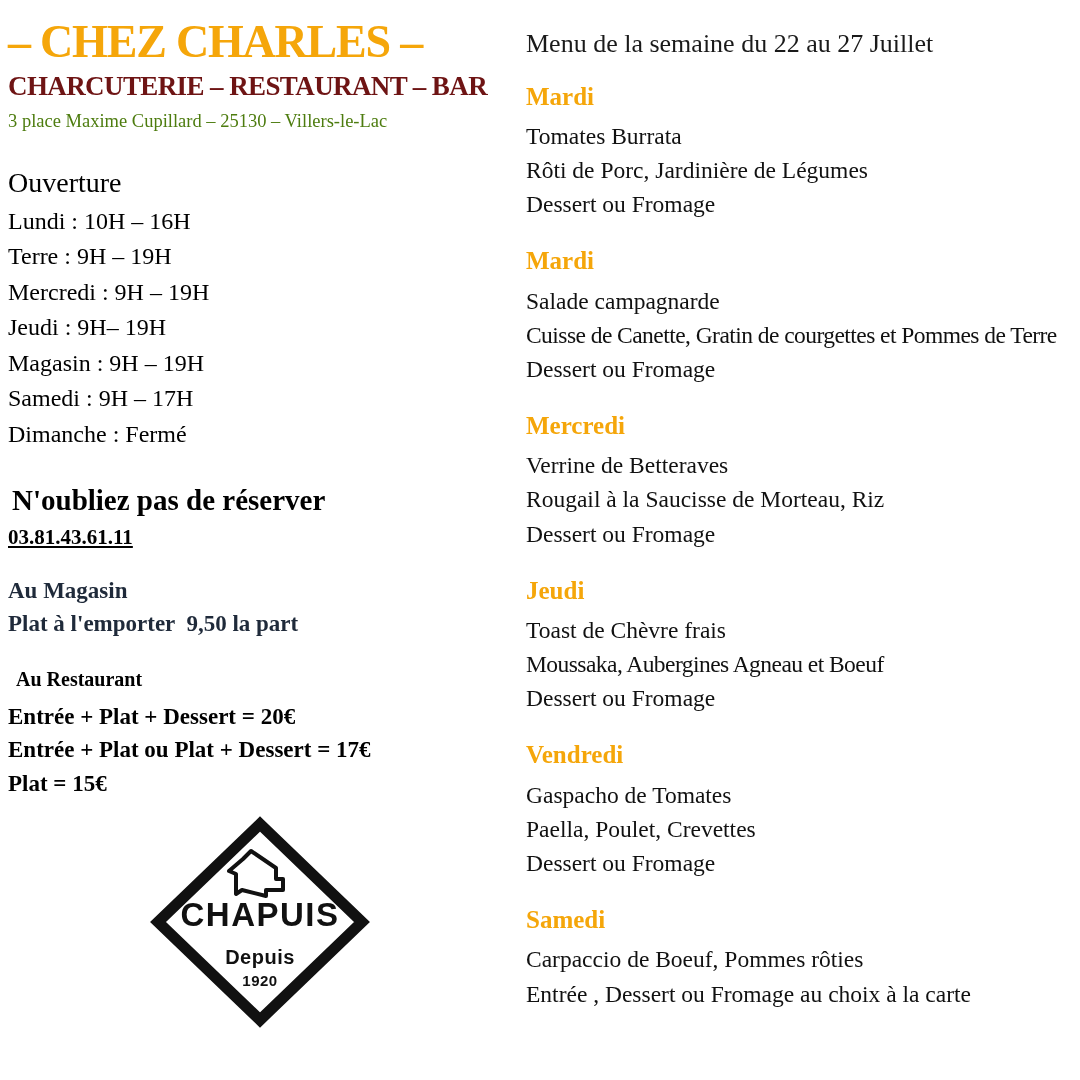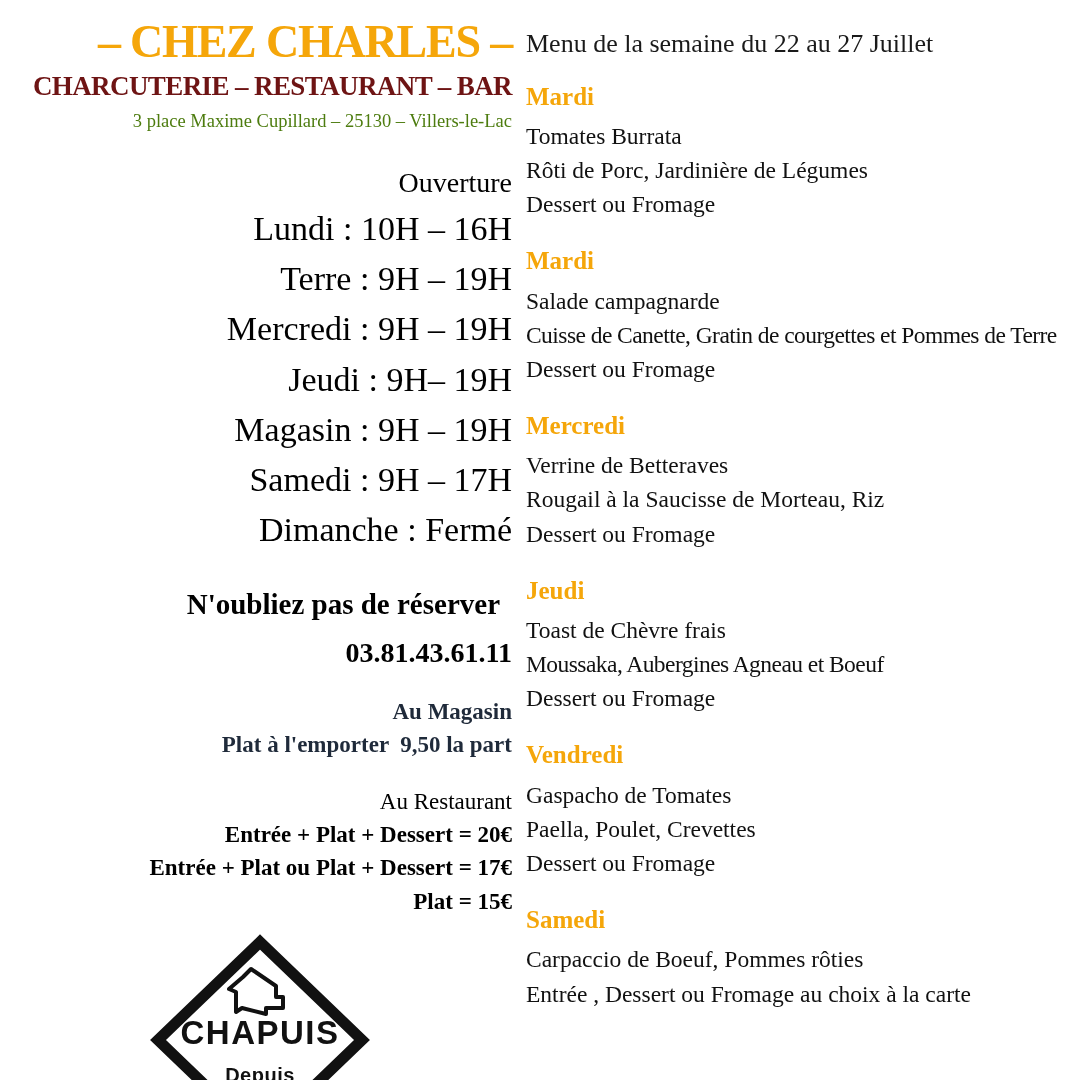--- a/index.html
+++ b/index.html
@@ -22,21 +22,21 @@
     display: flex;
     box-sizing: border-box;
   }
 
   
   .left-col {
     width: 520px;
     flex: 0 0 520px;
     box-sizing: border-box;
     padding: 18px 8px 0 8px;
-    text-align: right;
+    text-align: left;
   }
 
   .brand-title {
     font-size: 46px;
     font-weight: 700;
     color: #F5A60A;
     letter-spacing: -1.2px;
     line-height: 1.05;
     margin: 0 0 4px 0;
     white-space: nowrap;
@@ -62,42 +62,43 @@
   
   .hours {
     margin: 0 0 0 0;
   }
   .hours-heading {
     font-size: 28px;
     line-height: 1.48;
     margin: 0;
   }
   .hours-line {
-    font-size: 34px;
+    font-size: 24px;
     line-height: 1.48;
     margin: 0;
     white-space: nowrap;
   }
 
   
   .reserve-block {
     margin-top: 30px;
   }
   .reserve-title {
     font-size: 29px;
     font-weight: 700;
     line-height: 1.3;
-    margin: 12px;
+    margin: 4px;
     white-space: nowrap;
   }
   .reserve-phone {
-    font-size: 28px;
+    font-size: 21px;
     font-weight: 700;
     line-height: 1.3;
     margin: 2px 0 0 0;
+    text-decoration: underline;
   }
 
   
   .shop-block {
     margin-top: 24px;
     color: #1f2a3a;
   }
   .shop-title {
     font-size: 23px;
     font-weight: 700;
@@ -111,24 +112,24 @@
     margin: 2px 0 0 0;
     white-space: pre;
   }
 
   
   .resto-block {
     margin-top: 26px;
     color: #000000;
   }
   .resto-title {
-    font-size: 23px;
-    font-weight: 400;
+    font-size: 20px;
+    font-weight: 700;
     line-height: 1.4;
-    margin: 0;
+    margin: 8px;
   }
   .resto-line {
     font-size: 23px;
     font-weight: 700;
     line-height: 1.4;
     margin: 1px 0 0 0;
     white-space: nowrap;
   }
 
   

